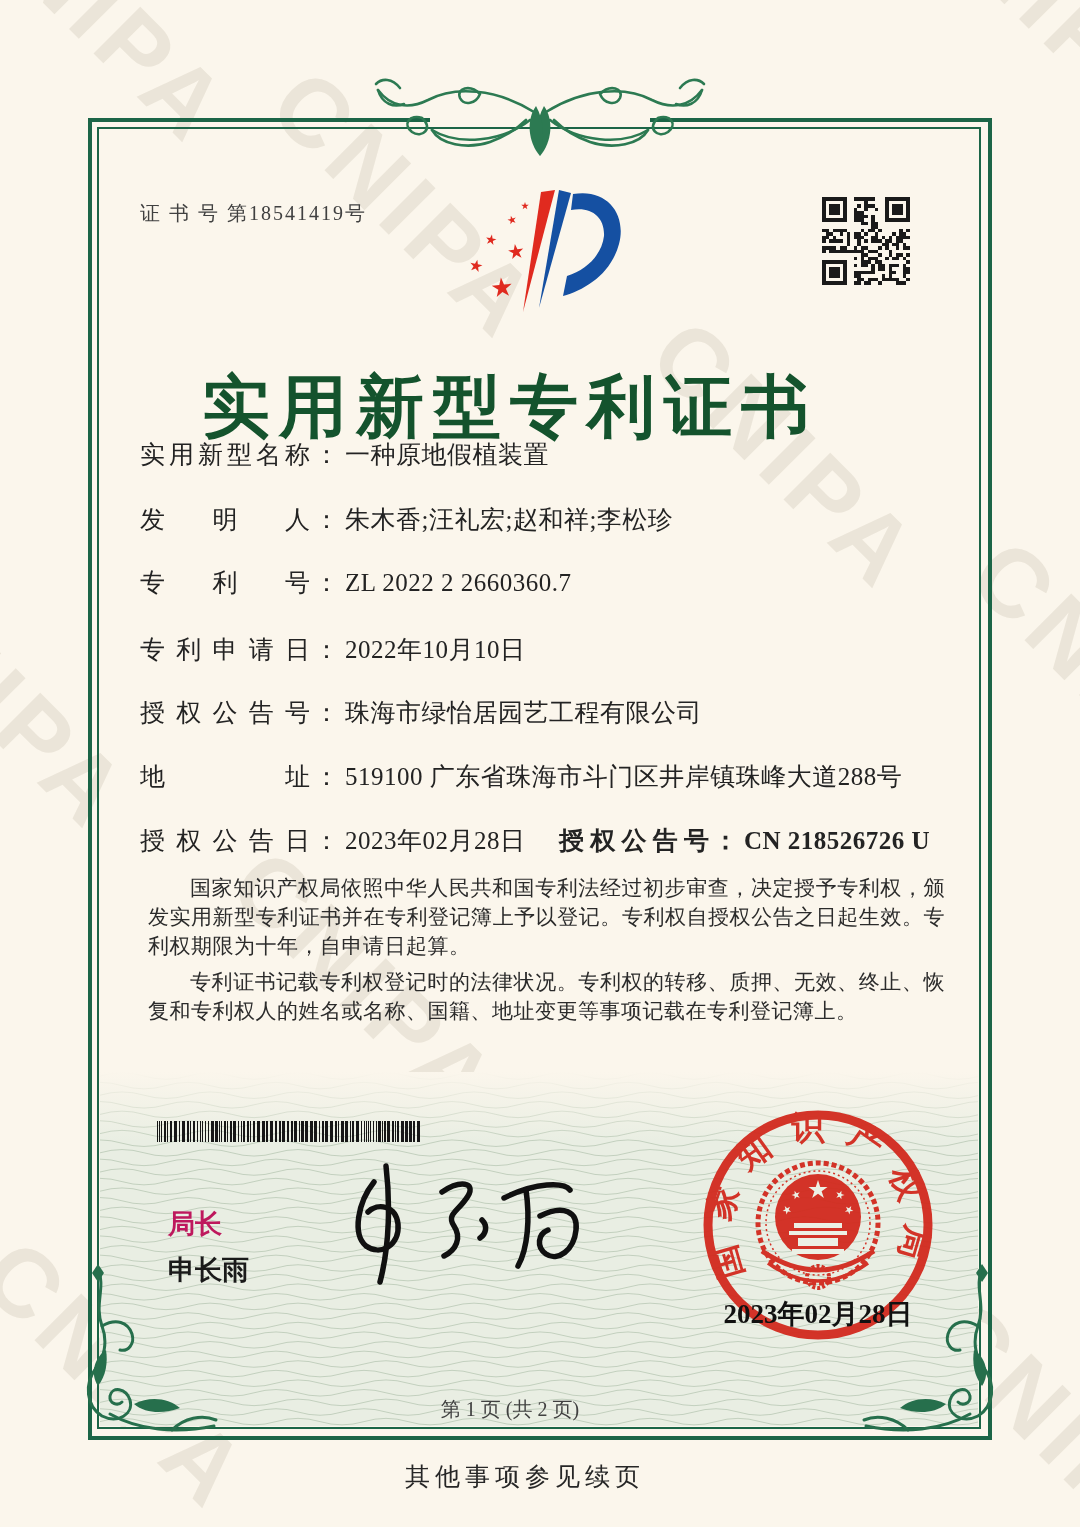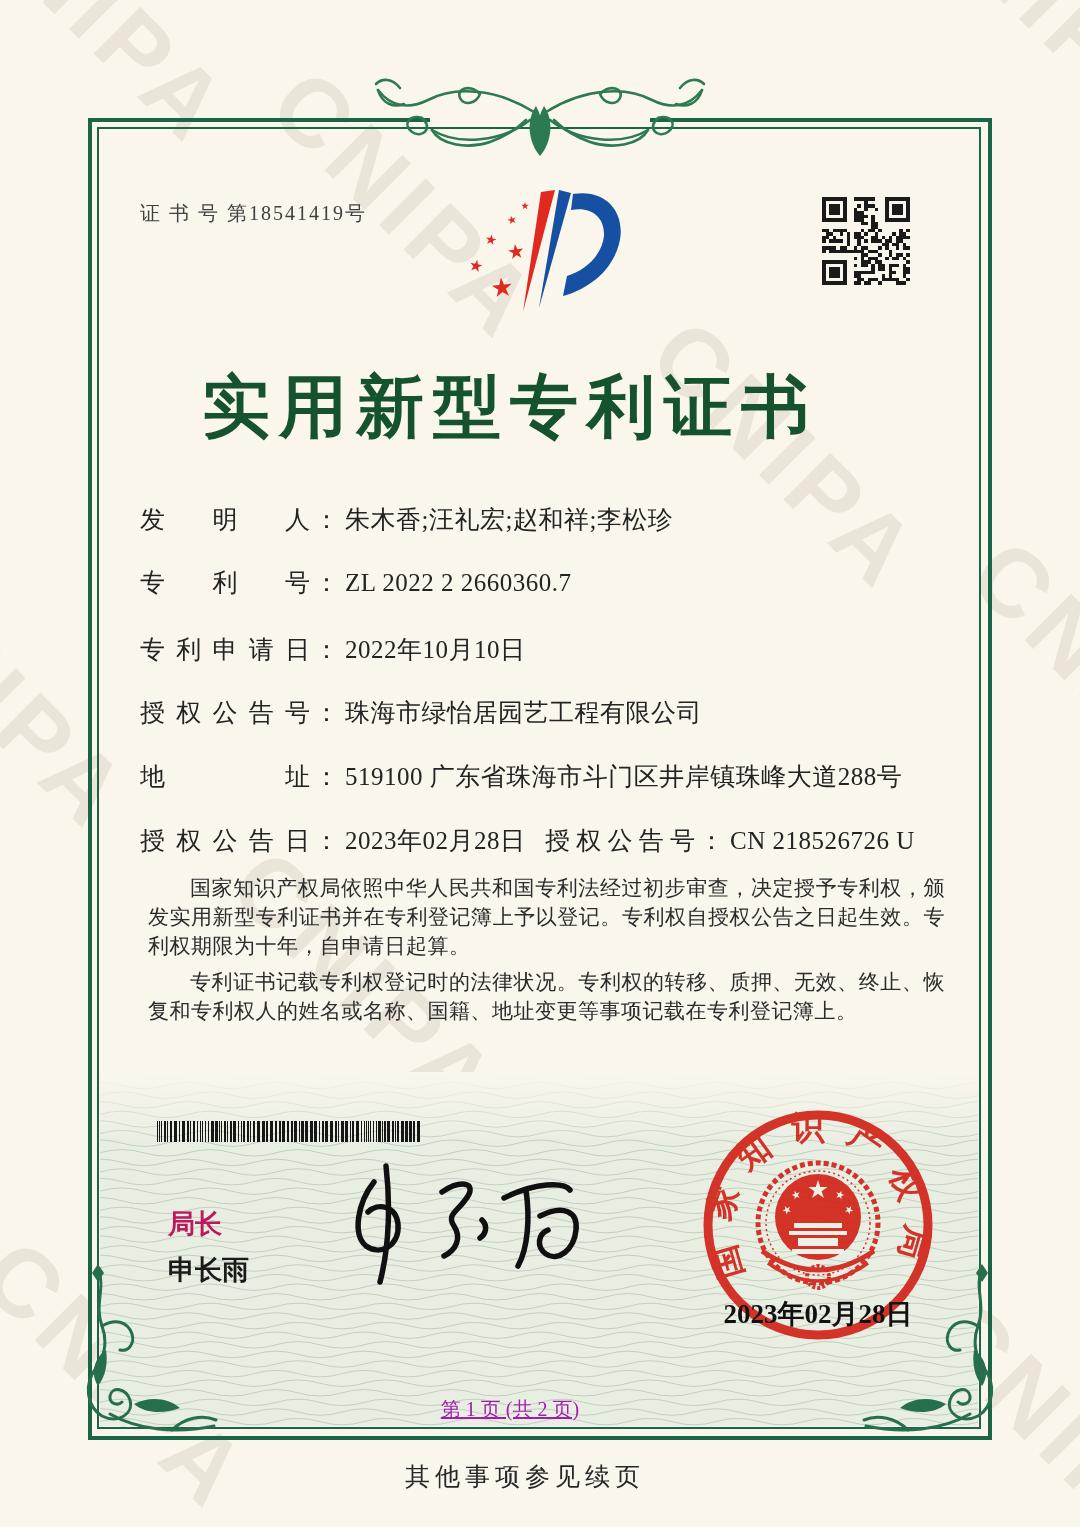--- a/index.html
+++ b/index.html
@@ -24,35 +24,35 @@
   
   .cert-no{position:absolute;left:140px;top:200px;z-index:4;font-size:20px;letter-spacing:2px;color:#404040;}
   .logo{position:absolute;left:455px;top:186px;width:175px;height:130px;z-index:4;}
   .qr{position:absolute;left:822px;top:197px;width:88px;height:88px;z-index:4;}
   .title{position:absolute;left:0;top:338px;width:1020px;z-index:4;text-align:center;
       font-size:68px;font-weight:bold;letter-spacing:9px;color:#14532d;margin-top:24px;}
   .row{position:absolute;left:140px;width:840px;z-index:4;font-size:25px;color:#232323;}
   .flabel{display:inline-block;width:170px;text-align:justify;text-align-last:justify;vertical-align:top;}
   .fcolon{display:inline-block;margin:0 6px 0 4px;}
   .fvalue{letter-spacing:0.5px;}
-  .pair2{position:absolute;left:405px;top:0;white-space:nowrap;}
+  .pair2{position:absolute;left:419px;top:0;white-space:nowrap;font-weight:bold;}
   .pair2 .flabel{width:150px;}
   .para{position:absolute;left:148px;width:797px;z-index:4;font-size:21px;line-height:29px;
       text-align:justify;text-indent:42px;color:#2b2b2b;letter-spacing:0.5px;}
   .barcode{position:absolute;left:155px;top:1121px;width:272px;height:21px;z-index:4;}
   .sig-title{position:absolute;left:168px;top:1206px;z-index:4;
       font-family:"Liberation Sans","DejaVu Sans",sans-serif;font-size:27px;font-weight:600;color:#be185d;}
   .sig-name{position:absolute;left:168px;top:1252px;z-index:4;
       font-family:"Liberation Sans","DejaVu Sans",sans-serif;font-size:27px;font-weight:600;color:#1a1a1a;}
   .signature{position:absolute;left:312px;top:1158px;width:270px;height:132px;z-index:4;}
   .seal{position:absolute;left:698px;top:1105px;width:240px;height:240px;z-index:5;opacity:0.95;}
   .seal-date{position:absolute;left:698px;top:1296px;width:240px;z-index:6;text-align:center;
       font-size:27px;font-weight:bold;color:#111;letter-spacing:0;}
   .page-num{position:absolute;left:0;top:1396px;width:1020px;z-index:4;text-align:center;
-      font-size:20px;color:#a21caf;text-decoration:underline;}
+      font-size:20px;color:#404040;}
   .footer-note{position:absolute;left:0;top:1460px;width:1050px;z-index:4;text-align:center;
       font-size:25px;letter-spacing:5px;color:#262626;}
   .hidden-defs{position:absolute;width:0;height:0;overflow:hidden;}
 </style>
 </head>
 <body>
 
 <div class="page">
 
   <svg class="hidden-defs" aria-hidden="true">
@@ -378,20 +378,23 @@
       <rect x="12" y="24" width="1" height="1" fill="#1a1a1a"></rect>
       <rect x="13" y="24" width="1" height="1" fill="#1a1a1a"></rect>
       <rect x="16" y="24" width="1" height="1" fill="#1a1a1a"></rect>
       <rect x="21" y="24" width="1" height="1" fill="#1a1a1a"></rect>
       <rect x="22" y="24" width="1" height="1" fill="#1a1a1a"></rect>
       <rect x="23" y="24" width="1" height="1" fill="#1a1a1a"></rect>
     </svg>
 
   <div class="title">实用新型专利证书</div>
 
+  <div class="row" style="top:438px">
+    <span class="flabel">实用新型名称</span><span class="fcolon">：</span><span class="fvalue">一种原地假植装置</span>
+  </div>
   <div class="row" style="top:503px">
     <span class="flabel">发明人</span><span class="fcolon">：</span><span class="fvalue">朱木香;汪礼宏;赵和祥;李松珍</span>
   </div>
   <div class="row" style="top:566px">
     <span class="flabel">专利号</span><span class="fcolon">：</span><span class="fvalue">ZL 2022 2 2660360.7</span>
   </div>
   <div class="row" style="top:633px">
     <span class="flabel">专利申请日</span><span class="fcolon">：</span><span class="fvalue">2022年10月10日</span>
   </div>
   <div class="row" style="top:696px">

